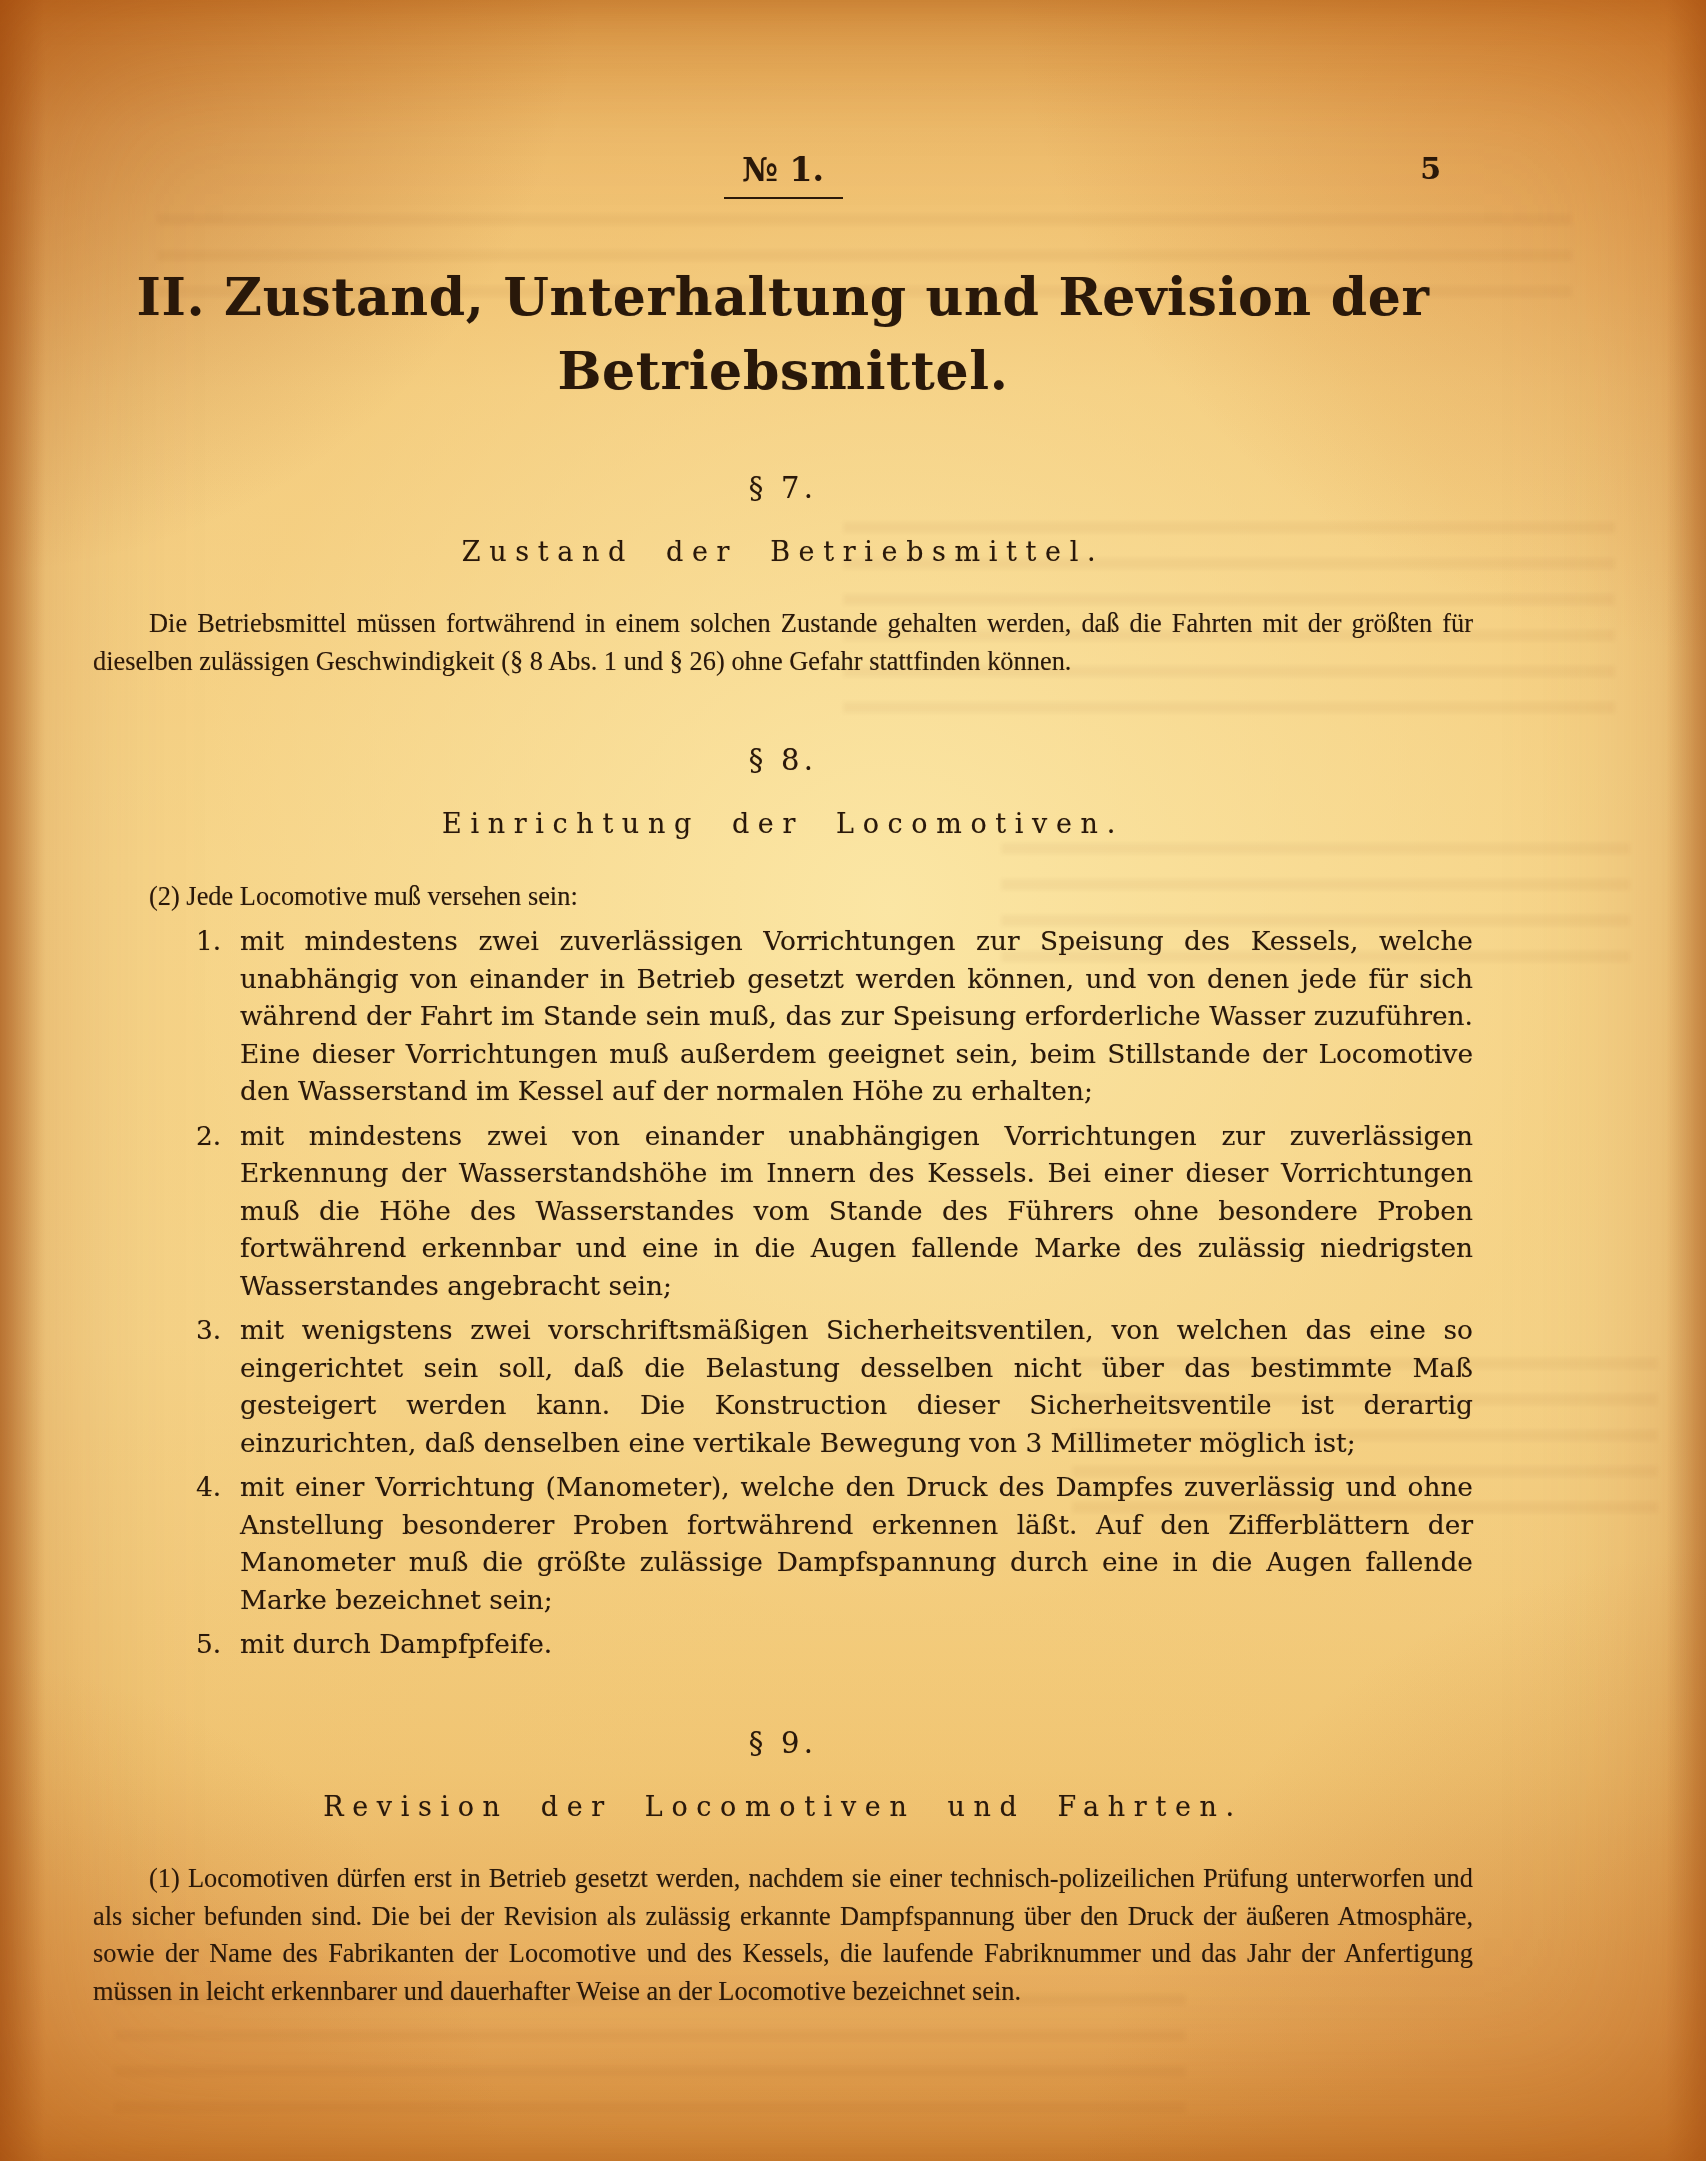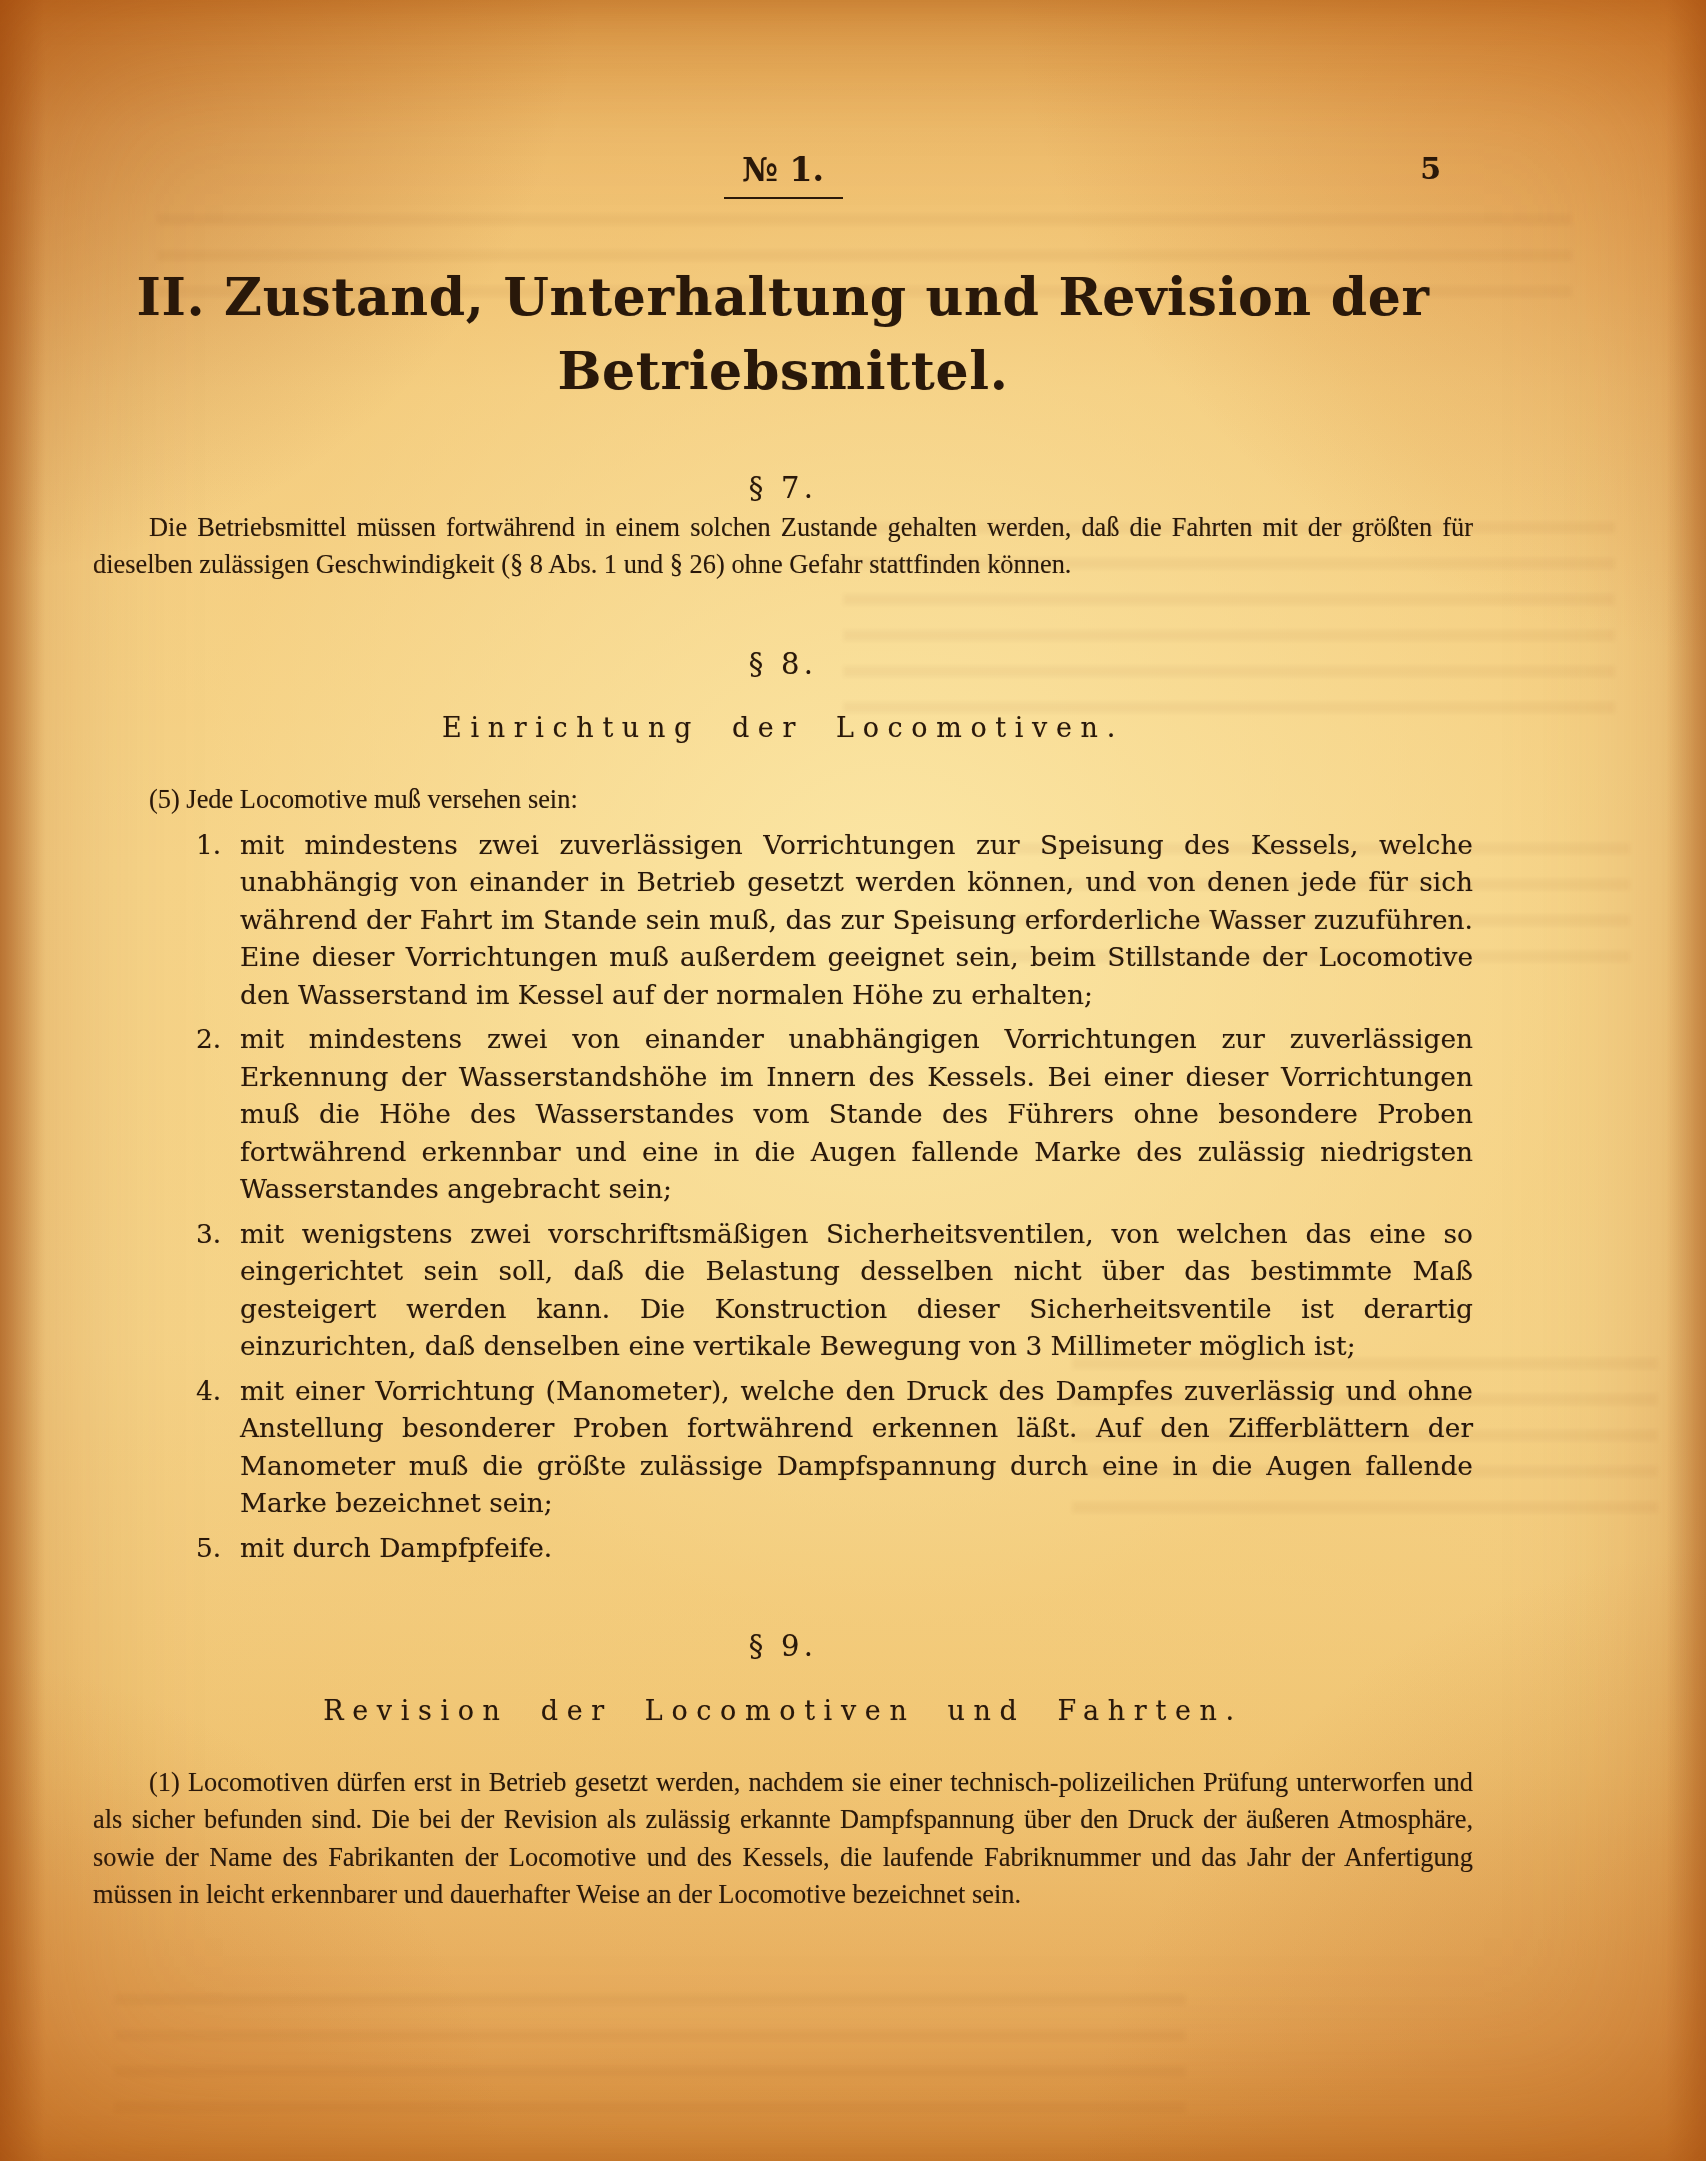--- a/index.html
+++ b/index.html
@@ -143,27 +143,28 @@
 
     <div class="page-head">
       <span class="issue-no">№ 1.</span>
       <span class="page-no">5</span>
     </div>
 
     <h1 class="chapter-title">II. Zustand, Unterhaltung und Revision der Betriebsmittel.</h1>
 
     <div class="section">
       <div class="sec-num">§ 7.</div>
+      <div class="sec-heading">Zustand der Betriebsmittel.</div>
       <p class="body-par">Die Betriebsmittel müssen fortwährend in einem solchen Zustande gehalten werden, daß die Fahrten mit der größten für dieselben zulässigen Geschwindigkeit (§ 8 Abs. 1 und § 26) ohne Gefahr stattfinden können.</p>
     </div>
 
     <div class="section">
       <div class="sec-num">§ 8.</div>
       <div class="sec-heading">Einrichtung der Locomotiven.</div>
-      <p class="body-par">(5) Jede Locomotive muß versehen sein:</p>
+      <p class="body-par">(2) Jede Locomotive muß versehen sein:</p>
 
       <div class="list">
         <div class="list-item">
           <span class="marker">1.</span>
           <span>mit mindestens zwei zuverlässigen Vorrichtungen zur Speisung des Kessels, welche unabhängig von einander in Betrieb gesetzt werden können, und von denen jede für sich während der Fahrt im Stande sein muß, das zur Speisung erforderliche Wasser zuzuführen. Eine dieser Vorrichtungen muß außerdem geeignet sein, beim Stillstande der Locomotive den Wasserstand im Kessel auf der normalen Höhe zu erhalten;</span>
         </div>
         <div class="list-item">
           <span class="marker">2.</span>
           <span>mit mindestens zwei von einander unabhängigen Vorrichtungen zur zuverlässigen Erkennung der Wasserstandshöhe im Innern des Kessels. Bei einer dieser Vorrichtungen muß die Höhe des Wasserstandes vom Stande des Führers ohne besondere Proben fortwährend erkennbar und eine in die Augen fallende Marke des zulässig niedrigsten Wasserstandes angebracht sein;</span>
         </div>

